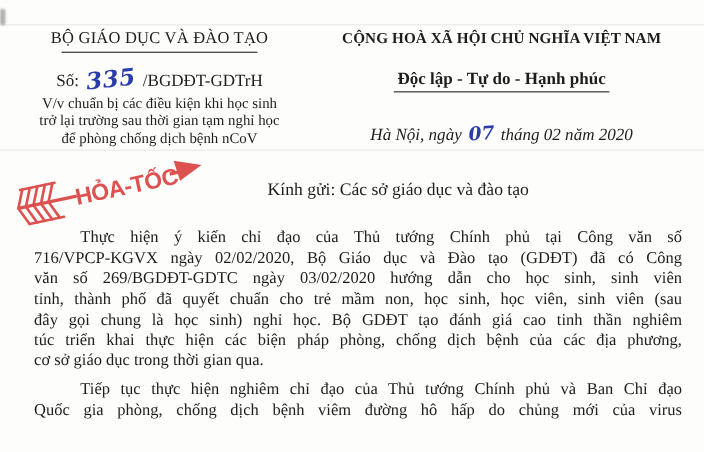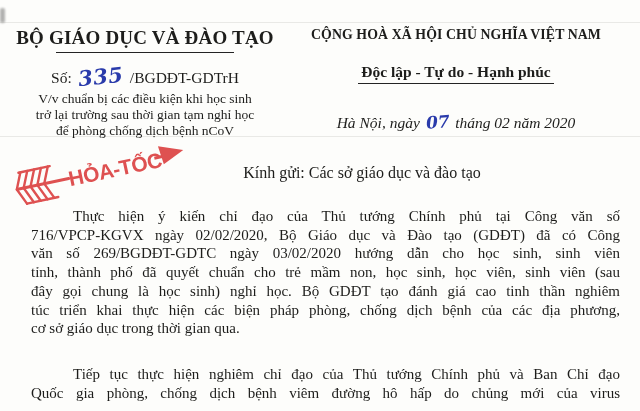--- a/index.html
+++ b/index.html
@@ -14,21 +14,21 @@
   
   .scan-streak { position:absolute; left:0; width:640px; height:1px; background:#e9e9e6; }
 
   .corner-smudge {
     position:absolute; left:0; top:8px; width:5px; height:15px;
     background:#8a8a88; opacity:.65; filter:blur(1.2px); border-radius:2px;
   }
 
   
   .header-left { position:absolute; left:16px; top:27px; width:258px; text-align:center; }
-  .ministry { font-weight:bold; font-size:19px; letter-spacing:.2px; white-space:nowrap; }
+  .ministry { font-weight:normal; font-size:15px; letter-spacing:.2px; white-space:nowrap; }
   .ministry-underline { width:178px; border-top:1.6px solid #242424; margin:3px auto 0; }
   .doc-number { font-size:15.5px; margin-top:10px; white-space:nowrap; }
   .hand-number {
     font-family:"DejaVu Serif", serif; font-style:italic; font-weight:bold;
     font-size:21px; color:#2a3bab; display:inline-block;
     transform:rotate(-6deg) translateY(1px); margin:0 3px 0 2px; letter-spacing:.5px;
   }
   .subject { font-size:13.5px; line-height:1.17; margin-top:3px; }
 
   
@@ -52,21 +52,21 @@
   .salutation {
     position:absolute; left:15px; top:164px; width:100%; box-sizing:border-box;
     padding-left:54px; text-align:center; font-size:16px;
   }
 
   
   .body-text { position:absolute; left:31px; top:207px; width:589px; font-size:15px; line-height:18.7px; }
   .para .line { text-align:justify; text-align-last:justify; }
   .para .line:first-child { text-indent:42px; }
   .para.end-flush .line:last-child { text-align-last:left; }
-  .para + .para { margin-top:27px; }
+  .para + .para { margin-top:7px; }
 </style>
 </head>
 <body>
 
 <div class="page">
 
   <div class="scan-streak" style="top:22px"></div>
   <div class="scan-streak" style="top:136px"></div>
   <div class="corner-smudge"></div>
 

